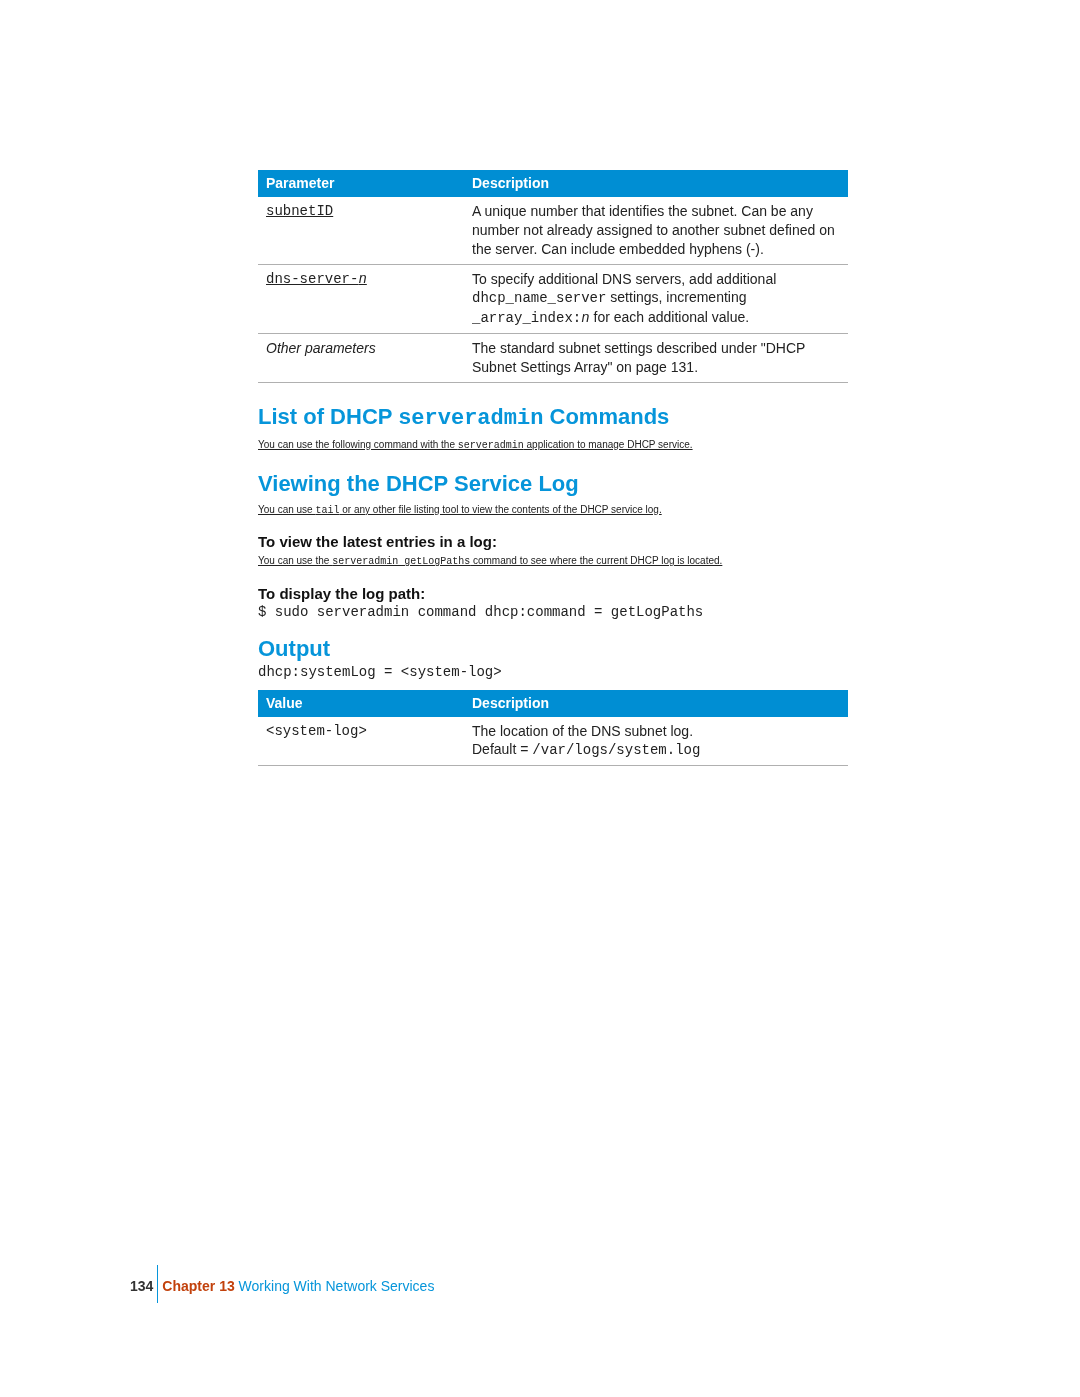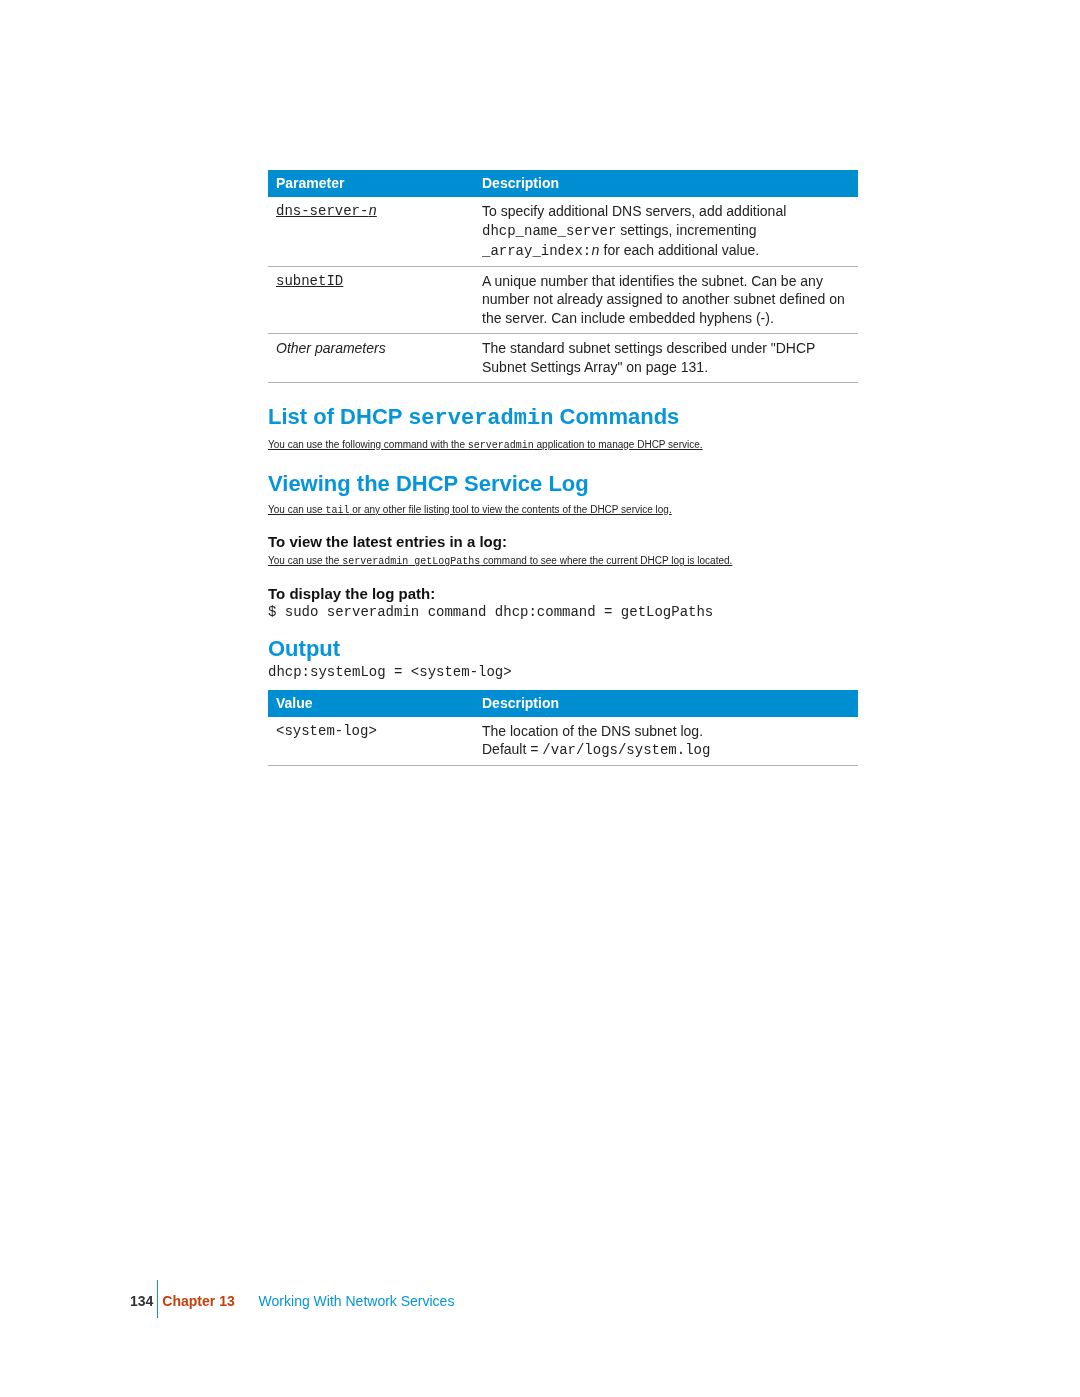--- a/index.html
+++ b/index.html
@@ -10,21 +10,21 @@
     color: #222;
   }
   .page {
     width: 1080px;
     height: 1397px;
     position: relative;
     box-sizing: border-box;
   }
   .content {
     position: absolute;
-    left: 268px;
+    left: 258px;
     top: 170px;
     width: 590px;
   }
   .mono {
     font-family: "Courier New", Courier, monospace;
   }
   .underline {
     text-decoration: underline;
   }
   .italic {
@@ -87,21 +87,21 @@
   .codeblock {
     font-family: "Courier New", Courier, monospace;
     font-size: 14px;
     margin: 2px 0 10px 0;
     white-space: pre;
   }
 
   .footer {
     position: absolute;
     left: 130px;
-    bottom: 79px;
+    bottom: 94px;
     font-size: 14px;
     display: flex;
     align-items: flex-start;
     gap: 4px;
   }
   .footer .pagenum {
     font-weight: bold;
     color: #333;
   }
   .footer .divider {
@@ -110,50 +110,50 @@
     background: #0695da;
     margin-top: -13px;
   }
   .footer .chapter-label {
     font-weight: bold;
     color: #c2410c;
   }
   .footer .chapter-title {
     color: #0695da;
     font-weight: 400;
-    margin-left: 20px;
+    margin-left: 0;
   }
 </style>
 </head>
 <body>
 
 <div class="page">
   <div class="content">
 
     <table class="data">
       <thead>
         <tr>
           <th class="col1">Parameter</th>
           <th>Description</th>
         </tr>
       </thead>
       <tbody>
+        <tr>
+          <td class="mono underline">subnetID</td>
+          <td>A unique number that identifies the subnet. Can be any number not already assigned to another subnet defined on the server. Can include embedded hyphens (-).</td>
+        </tr>
         <tr>
           <td class="mono underline">
             <span>dns-server-</span><span class="italic">n</span>
           </td>
           <td>
             <span>To specify additional DNS servers, add additional</span><br>
             <span class="mono">dhcp_name_server</span><span> settings, incrementing</span><br>
             <span class="mono">_array_index:</span><span class="mono italic">n</span><span> for each additional value.</span>
           </td>
-        </tr>
-        <tr>
-          <td class="mono underline">subnetID</td>
-          <td>A unique number that identifies the subnet. Can be any number not already assigned to another subnet defined on the server. Can include embedded hyphens (-).</td>
         </tr>
         <tr>
           <td class="italic">Other parameters</td>
           <td>The standard subnet settings described under "DHCP Subnet Settings Array" on page 131.</td>
         </tr>
       </tbody>
     </table>
 
     <h2 class="section">
       <span>List of DHCP </span><span class="mono">serveradmin</span><span> Commands</span>

